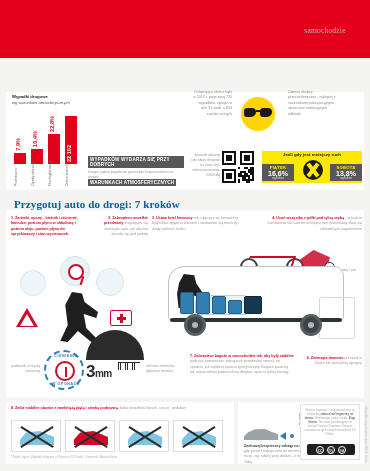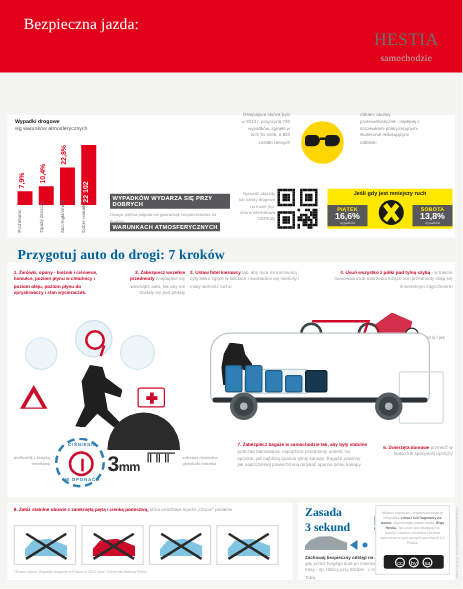--- a/index.html
+++ b/index.html
@@ -445,24 +445,22 @@
     writing-mode: vertical-rl;
     font-size: 2.8px; color: #c0c0c0;
   }
 </style>
 </head>
 <body>
 
 <div id="page">
 
   <div class="header">
-    <div class="hdr-line1">Bezpieczna jazda:</div>
     <div class="logo">
       <div class="logo-ergo">ERGO</div>
-      <div class="logo-hestia">HESTIA</div>
       <div class="logo-rek">samochodzie</div>
     </div>
   </div>
 
   <div class="panel" id="panel-plan"></div>
 
   <div class="chart">
     <div class="chart-cap">
       <span>Wypadki drogowe</span><br>
       <span class="thin">wg warunków atmosferycznych</span>
@@ -761,24 +759,20 @@
         <div class="cross"></div>
       </div>
     <div class="shoe-box">
         <div class="shoe"></div>
         <div class="cross"></div>
       </div>
   </div>
   <div class="src-note">*Źródło: raport „Wypadki drogowe w Polsce w 2013 roku", Komenda Główna Policji.</div>
 
   <div class="panel" id="panel-bot-r"></div>
-  <div class="rule-title">
-    <div>Zasada</div>
-    <div>3 sekund</div>
-  </div>
   <div class="rule-scene">
     <div class="car-sil"></div>
     <div class="exclam">!</div>
     <div class="arrows">
       <div class="arw l"></div>
       <div class="dot" style="left:10px"></div>
       <div class="dot" style="left:20px"></div>
       <div class="dot" style="left:30px"></div>
       <div class="arw r"></div>
     </div>

